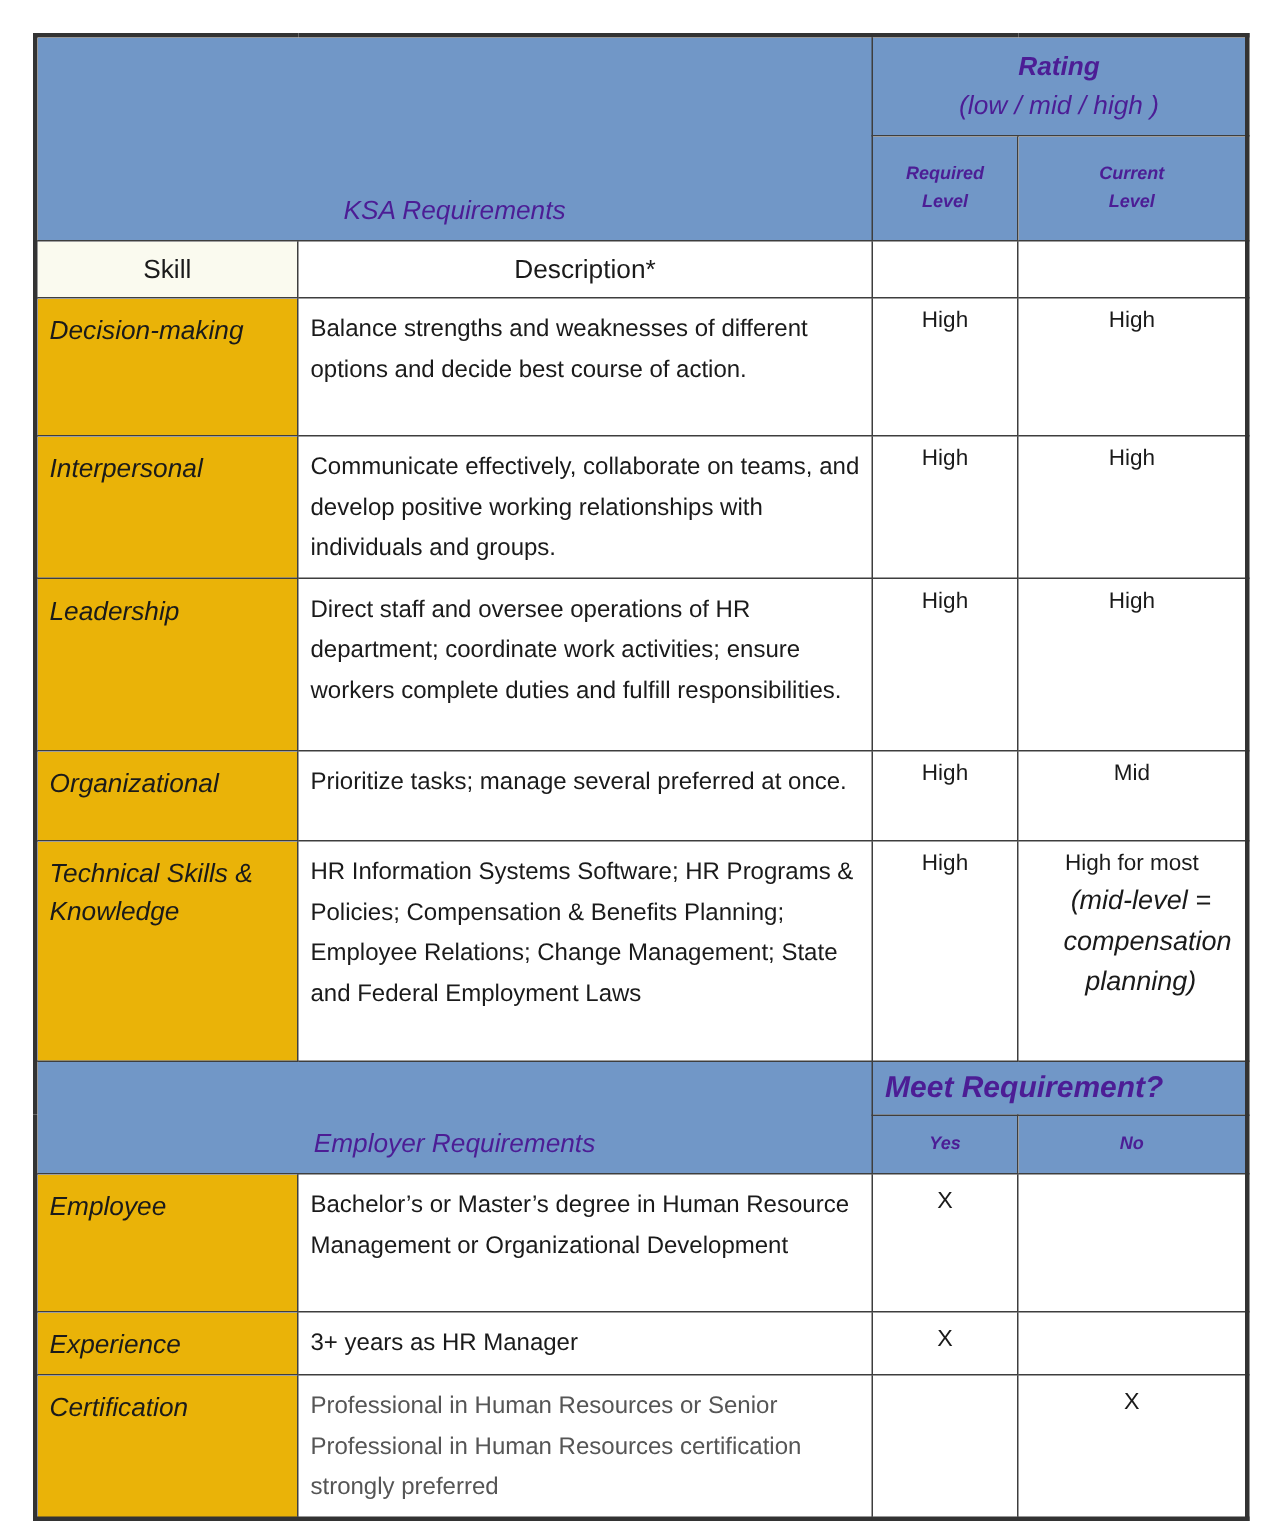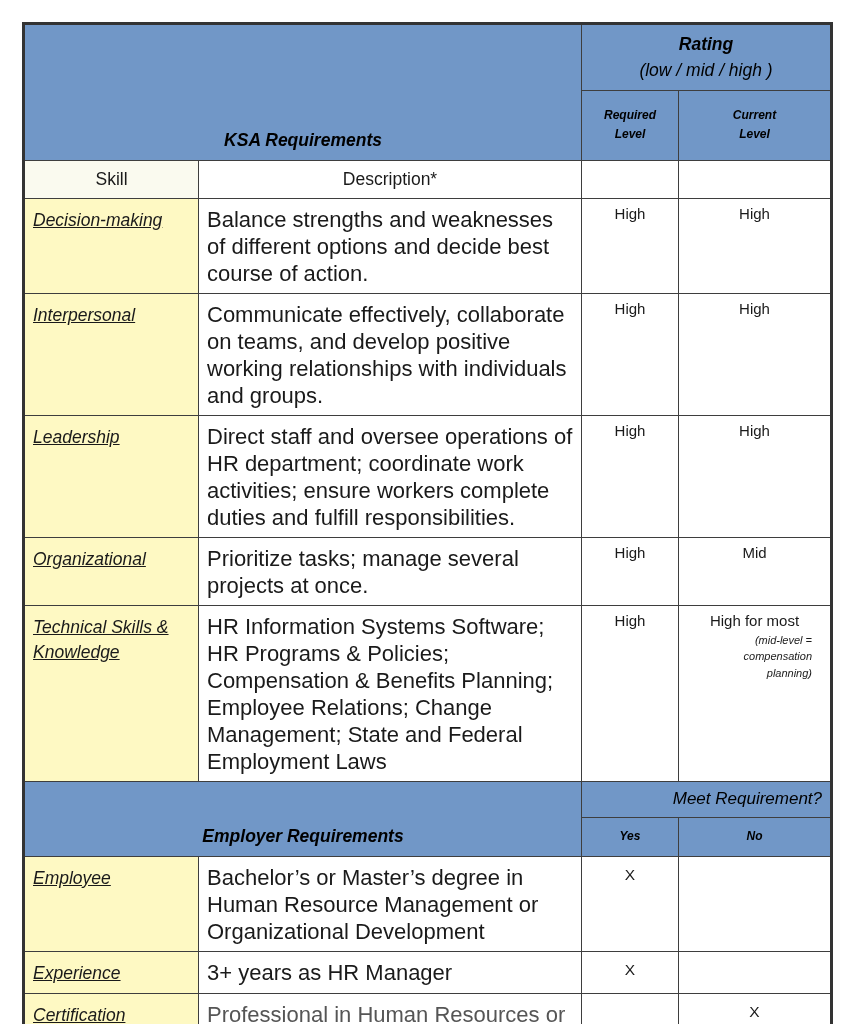--- a/index.html
+++ b/index.html
@@ -26,89 +26,88 @@
   td {
     border: 1.5px solid #3e3e3e;
     vertical-align: top;
     padding: 6px 8px;
     font-size: 17px;
     overflow: hidden;
   }
   
   td.blue {
     background: #7197C7;
-    color: #000000;
+    color: #4c1d95;
     font-style: italic;
   }
   td.section-title {
     vertical-align: bottom;
     text-align: center;
-    font-weight: bold;
+    font-weight: normal;
     font-size: 17.5px;
     padding-bottom: 9px;
   }
   td.rating-cell {
     vertical-align: middle;
     text-align: center;
     font-size: 17.5px;
     line-height: 1.5;
   }
   .rating-title { font-weight: bold; }
   td.subhead {
     vertical-align: middle;
     text-align: center;
     font-weight: bold;
     font-size: 12px;
     white-space: pre-line;
     line-height: 1.55;
   }
   td.meet-cell {
     vertical-align: middle;
-    text-align: right;
+    text-align: left;
+    font-weight: bold;
+    font-size: 20px;
+  }
+  
+  td.colhead {
+    vertical-align: middle;
+    text-align: center;
     font-weight: normal;
-    font-size: 17px;
-  }
-  
-  td.colhead {
-    vertical-align: middle;
-    text-align: center;
-    font-weight: normal;
     font-size: 17.5px;
     background: #ffffff;
   }
   td.cream { background: #FAFAEF; }
   
   td.skill-cell {
-    background: #fef9c3;
+    background: #eab308;
     font-style: italic;
     font-size: 17.5px;
     padding-top: 9px;
     line-height: 1.45;
-    text-decoration: underline;
   }
   td.desc-cell {
-    font-size: 22px;
+    font-size: 16px;
     line-height: 27px;
     padding-top: 7px;
   }
   td.level-cell {
     text-align: center;
     font-size: 15px;
   }
   td.mark-cell {
     text-align: center;
     font-size: 15.5px;
     padding-top: 9px;
   }
   .level-note {
     font-style: italic;
-    text-align: right;
+    text-align: center;
     padding: 3px 10px 0 22px;
     line-height: 1.5;
-    font-size: 11px;
+    font-size: 18px;
   }
   .muted { color: #555555; }
   
   tr.rt-htop   { height: 62px; }
   tr.rt-hsub   { height: 70px; }
   tr.rt-colhd  { height: 38px; }
   tr.rt-r0     { height: 92px; }
   tr.rt-r1     { height: 90px; }
   tr.rt-r2     { height: 115px; }
   tr.rt-r3     { height: 60px; }
@@ -170,21 +169,21 @@
 
   <tr class="rt-r2">
     <td class="skill-cell">Leadership</td>
     <td class="desc-cell">Direct staff and oversee operations of HR department; coordinate work activities; ensure workers complete duties and fulfill responsibilities.</td>
     <td class="level-cell">High</td>
     <td class="level-cell">High</td>
   </tr>
 
   <tr class="rt-r3">
     <td class="skill-cell">Organizational</td>
-    <td class="desc-cell">Prioritize tasks; manage several projects at once.</td>
+    <td class="desc-cell">Prioritize tasks; manage several preferred at once.</td>
     <td class="level-cell">High</td>
     <td class="level-cell">Mid</td>
   </tr>
 
   <tr class="rt-r4">
     <td class="skill-cell">Technical Skills &amp; Knowledge</td>
     <td class="desc-cell">HR Information Systems Software; HR Programs &amp; Policies; Compensation &amp; Benefits Planning; Employee Relations; Change Management; State and Federal Employment Laws</td>
     <td class="level-cell">High</td>
     <td class="level-cell">
       <span>High for most</span>

